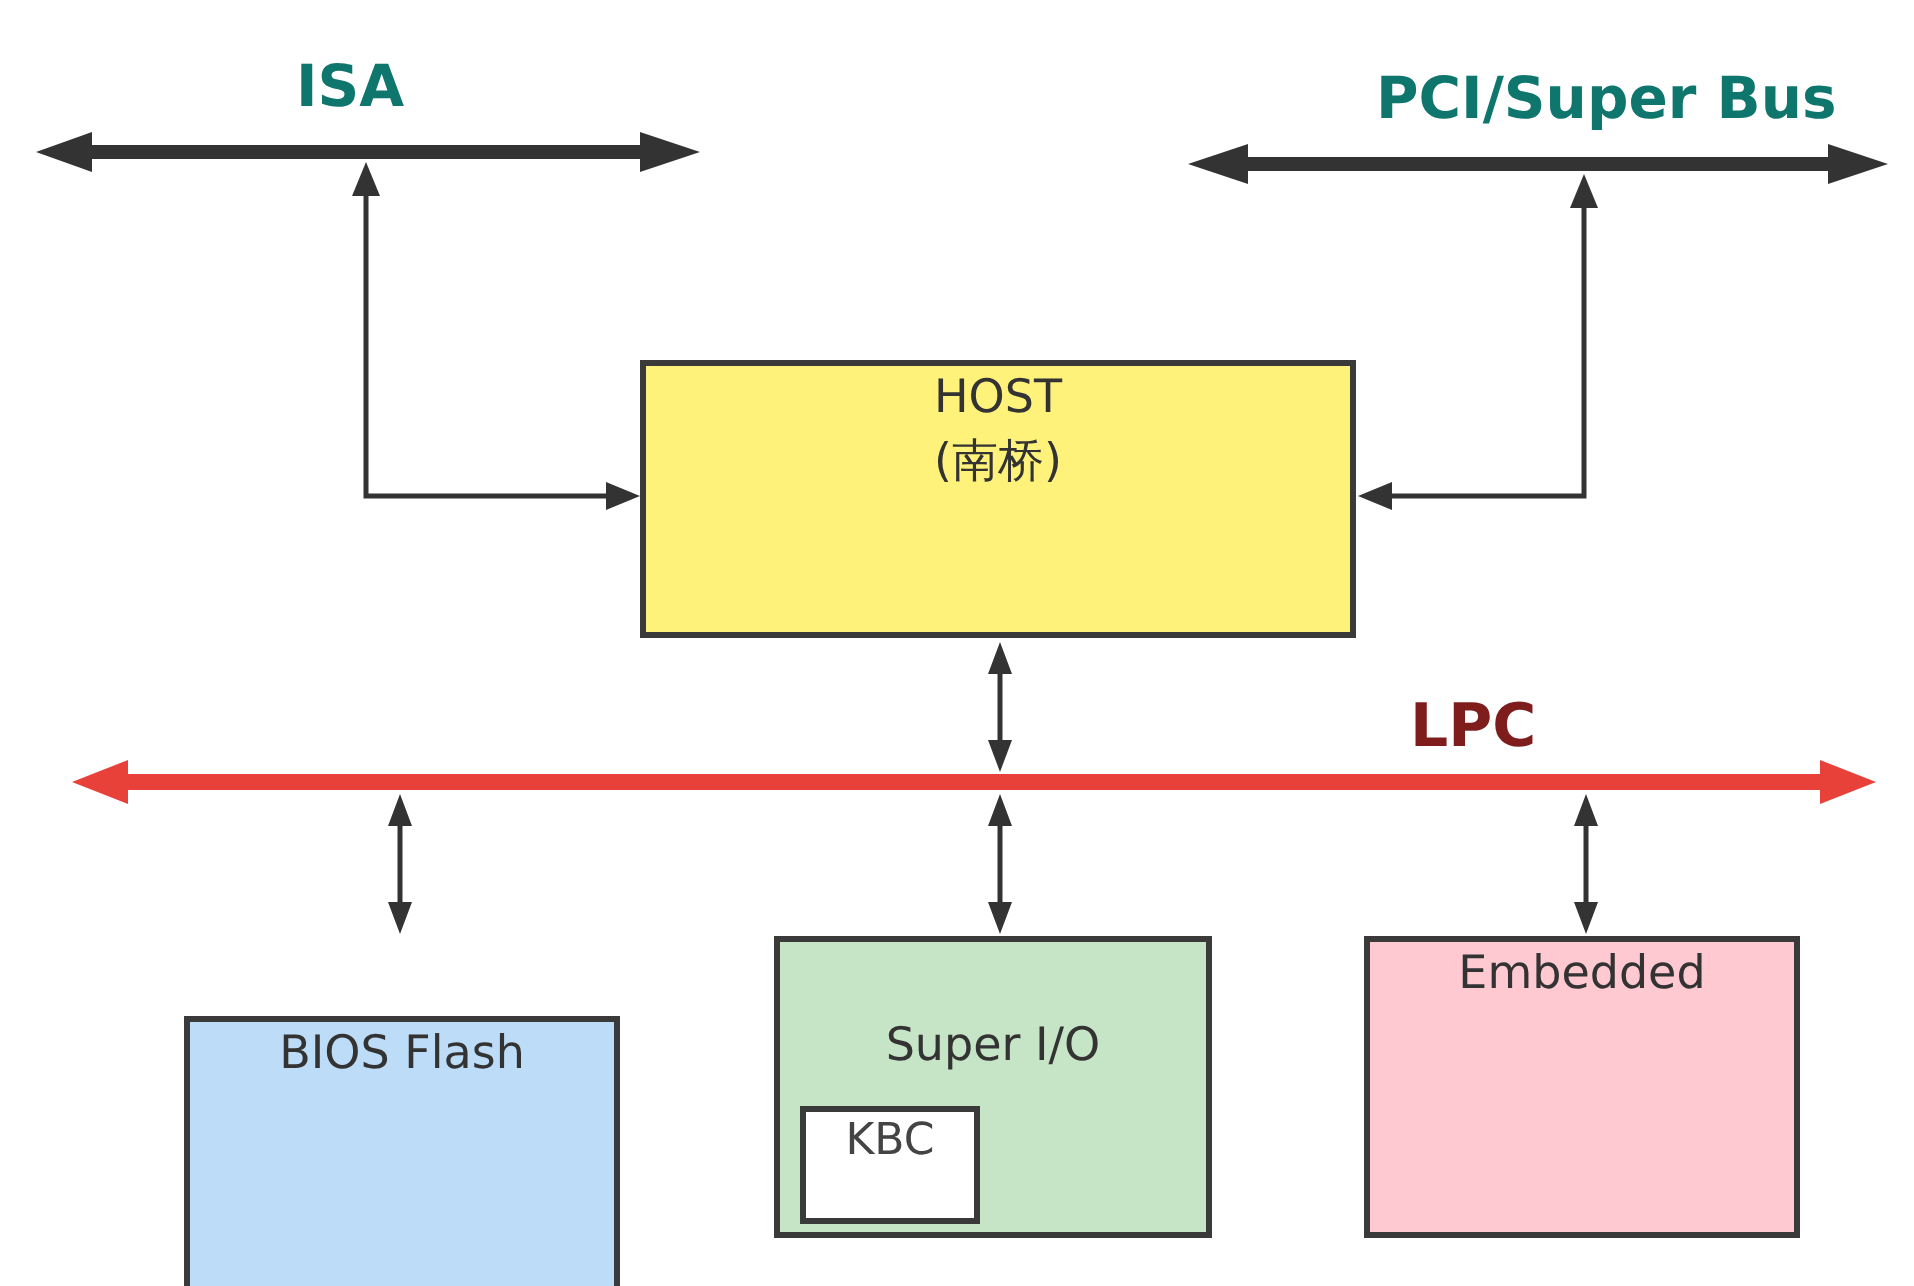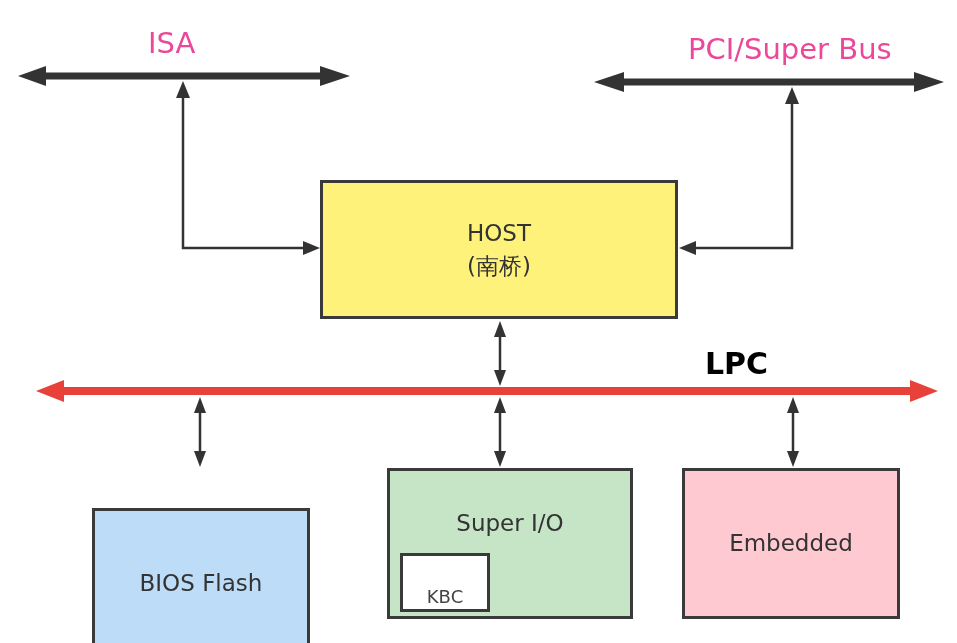--- a/index.html
+++ b/index.html
@@ -1,31 +1,31 @@
 <!DOCTYPE html>
 <html><head>
 <meta charset="utf-8">
 <style>
   html, body { margin: 0; padding: 0; background: #ffffff; }
   body { width: 957px; height: 643px; position: relative; overflow: hidden;
          font-family: "DejaVu Sans", "Liberation Sans", sans-serif; }
   svg#wires { position: absolute; left: 0; top: 0; }
   .label { position: absolute; white-space: nowrap; }
-  .bus-label { font-weight: normal; color: #ec4899; font-size: 29px; }
-  .lpc-label { font-weight: bold; color: #000000; font-size: 30px; }
+  .bus-label { font-weight: bold; color: #0f766e; font-size: 29px; }
+  .lpc-label { font-weight: bold; color: #7f1d1d; font-size: 30px; }
   .box { position: absolute; box-sizing: border-box; border: 3px solid #3a3a3a;
-         display: flex; flex-direction: column; align-items: center; justify-content: center;
+         display: flex; flex-direction: column; align-items: center; 
          color: #333333; font-size: 23px; text-align: center; line-height: 1.4; }
   .box-host { left: 320px; top: 180px; width: 358px; height: 139px; background: #fff27a; }
   .box-bios { left: 92px; top: 468px; width: 218px; height: 151px; background: #bcdcf7; margin-top: 40px; }
-  .box-sio  { left: 387px; top: 468px; width: 246px; height: 151px; background: #c6e4c6;
+  .box-sio  { left: 387px; top: 468px; width: 219px; height: 151px; background: #c6e4c6;
               justify-content: flex-start; padding-top: 36px; }
   .box-ec   { left: 682px; top: 468px; width: 218px; height: 151px; background: #ffc9d1; gap: 12px; }
   .sub { position: absolute; box-sizing: border-box; border: 3px solid #3a3a3a; background: #ffffff;
-         display: flex; align-items: flex-end; justify-content: center; font-size: 18px; color: #444444; }
+         display: flex; align-items: flex-start; justify-content: center; font-size: 22px; color: #444444; }
   .sub-kbc { left: 10px; top: 82px; width: 90px; height: 59px; }
   .sub-sp  { left: 119px; top: 82px; width: 90px; height: 59px; }
 </style>
 </head>
 <body>
 
 <svg id="wires" width="957" height="643" viewBox="0 0 957 643">
   <defs>
     <marker id="ah" markerWidth="10" markerHeight="10" refX="9" refY="5" orient="auto" markerUnits="userSpaceOnUse">
       <path d="M0,0 L10,5 L0,10 Z" fill="#333333"></path>

